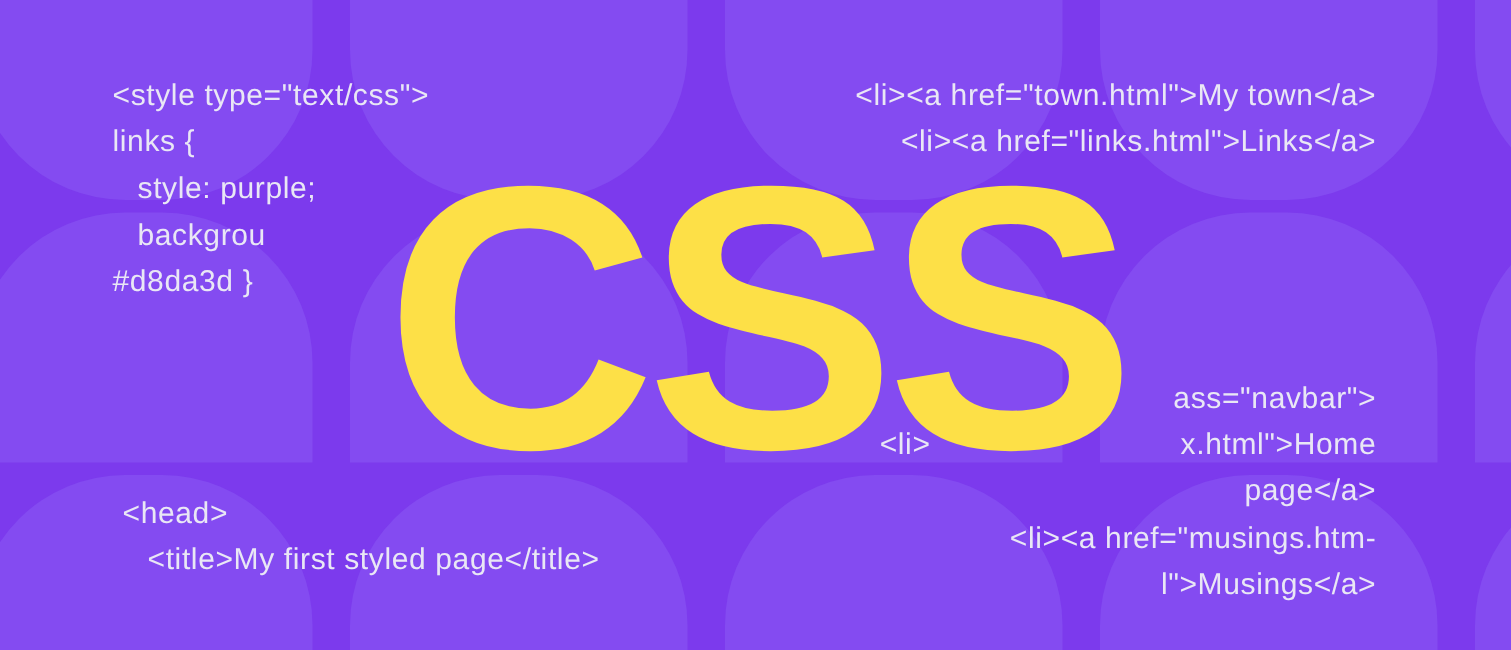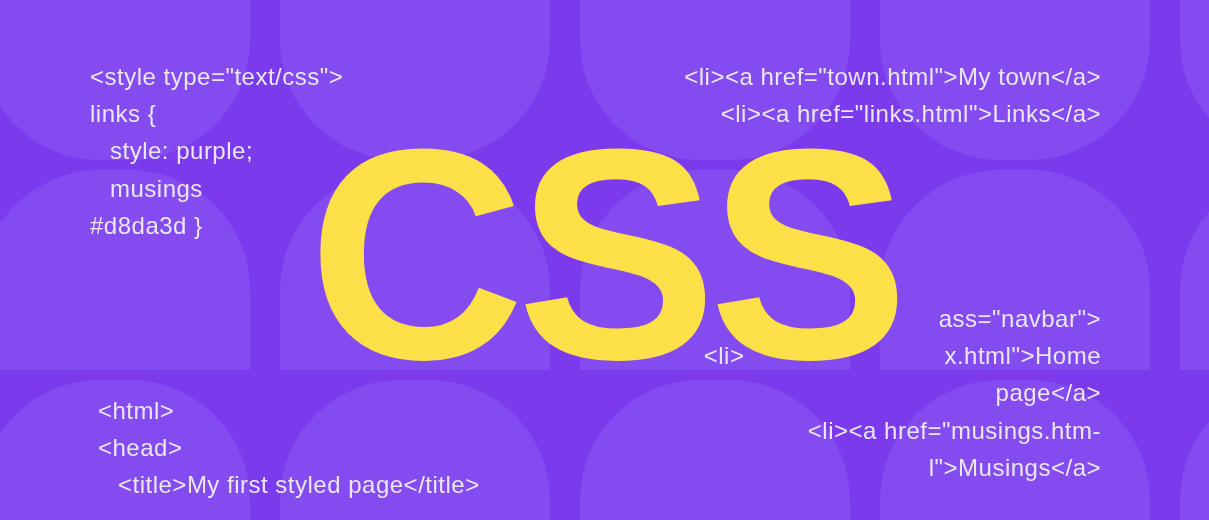--- a/index.html
+++ b/index.html
@@ -81,26 +81,25 @@
     <div class="pattern-shape shape col3"></div>
     <div class="pattern-shape shape col4"></div>
     <div class="pattern-shape shape col5"></div>
   </div>
 </div>
 
 <div class="code-block code-left-top">
   <div>&lt;style type="text/css"&gt;</div>
   <div>links {</div>
   <div class="indent1">style: purple;</div>
-  <div class="indent1">musings</div>
+  <div class="indent1">backgrou</div>
   <div>#d8da3d }</div>
 </div>
 
 <div class="code-block code-left-bottom">
-  <div>&lt;html&gt;</div>
   <div>&lt;head&gt;</div>
   <div class="indent1">&lt;title&gt;My first styled page&lt;/title&gt;</div>
 </div>
 
 <div class="code-block code-right-top">
   <div>&lt;li&gt;&lt;a href="town.html"&gt;My town&lt;/a&gt;</div>
   <div>&lt;li&gt;&lt;a href="links.html"&gt;Links&lt;/a&gt;</div>
 </div>
 
 <div class="code-block code-right-bottom">

